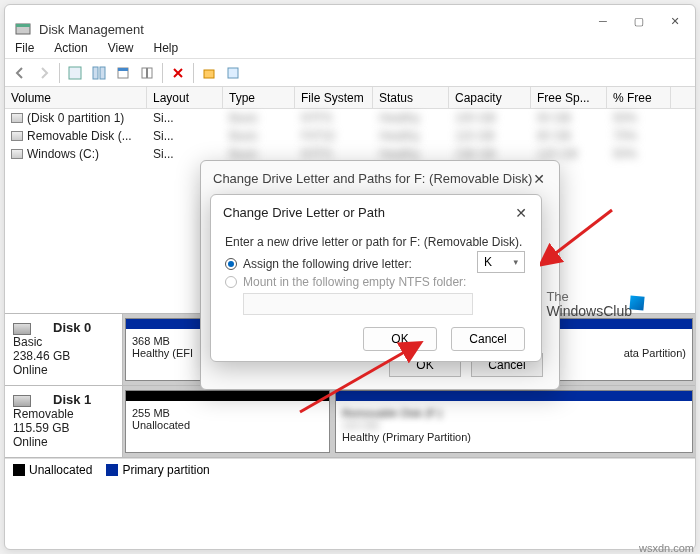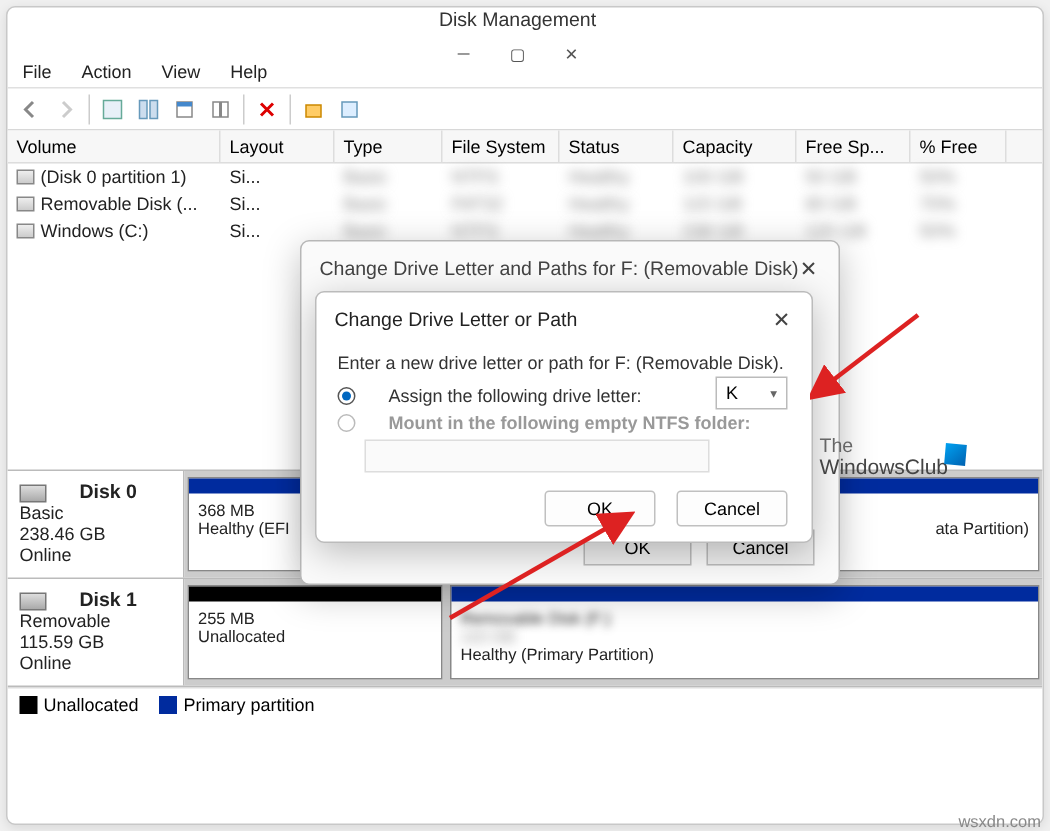--- a/index.html
+++ b/index.html
@@ -1,18 +1,18 @@
 <!DOCTYPE html>
 <html><head>
 <meta charset="utf-8">
 <style>
   * { box-sizing: border-box; font-family: 'Segoe UI', Tahoma, sans-serif; }
   body { margin: 0; background: #f0f0f0; width: 700px; height: 554px; overflow: hidden; position: relative; }
   .window { position: absolute; left: 4px; top: 4px; width: 692px; height: 546px; background: #fff; border: 1px solid #c8c8c8; border-radius: 6px; box-shadow: 0 2px 8px rgba(0,0,0,0.1); overflow: hidden; }
-  .titlebar { height: 32px; display: flex; align-items: center; padding: 0 20px 0 10px; font-size: 13px; color: #333; flex-direction: column; }
+  .titlebar { height: 32px; display: flex; align-items: flex-end; padding: 0 2px 0 10px; font-size: 13px; color: #333; }
   .titlebar .icon { width: 16px; height: 16px; margin-right: 8px; }
   .titlebar .title { flex: 1; }
   .winbtns { display: flex; }
   .winbtn { width: 36px; height: 32px; display: flex; align-items: center; justify-content: center; color: #555; font-size: 11px; }
   .menubar { height: 22px; display: flex; align-items: center; padding: 0 2px; font-size: 12px; color: #222; gap: 4px; border-bottom: 1px solid #e0e0e0; }
   .menubar span { padding: 0 8px; }
   .toolbar { height: 28px; display: flex; align-items: center; padding: 0 4px; border-bottom: 1px solid #d8d8d8; gap: 2px; }
   .tbtn { width: 22px; height: 22px; display: flex; align-items: center; justify-content: center; border: 1px solid transparent; }
   .tsep { width: 1px; height: 20px; background: #ccc; margin: 0 2px; }
   .listhdr { height: 22px; display: flex; background: #f7f7f7; border-bottom: 1px solid #ddd; font-size: 12px; }
@@ -47,25 +47,25 @@
   
   .dlg { position: absolute; background: #fff; border: 1px solid #bbb; border-radius: 6px; box-shadow: 0 6px 24px rgba(0,0,0,0.25); font-size: 12px; }
   .dlg .dtitle { height: 34px; display: flex; align-items: center; padding: 0 12px; color: #444; font-size: 13px; }
   .dlg .dclose { position: absolute; right: 8px; top: 6px; width: 24px; height: 24px; display:flex; align-items:center; justify-content:center; font-size:14px; color:#444; }
   .dlg1 { left: 200px; top: 160px; width: 360px; height: 230px; filter: brightness(0.98); }
   .dlg1 .dbtns { position: absolute; bottom: 12px; right: 16px; display: flex; gap: 10px; }
   .dbtn { width: 72px; height: 24px; background: #f3f3f3; border: 1px solid #c0c0c0; font-size: 12px; display:flex; align-items:center; justify-content:center; }
   .dlg2 { left: 210px; top: 194px; width: 332px; height: 168px; }
   .dlg2 .body { padding: 4px 14px 10px 14px; color: #333; }
   .dlg2 .instr { margin: 2px 0 8px 0; }
-  .radio { display: flex; align-items: center; gap: 22px; margin: 4px 0; }
+  .radio { display: flex; align-items: center; gap: 6px; margin: 4px 0; }
   .rdot { width: 12px; height: 12px; border: 1px solid #555; border-radius: 50%; display:flex; align-items:center; justify-content:center; }
   .rdot.sel::after { content:""; width:6px; height:6px; background:#0067c0; border-radius:50%; }
   .rdot.dis { border-color:#bbb; }
-  .rlabel.dis { color:#999;font-weight:bold; }
+  .rlabel.dis { color:#999; }
   .dlselect { position:absolute; right:16px; top:56px; width:48px; height:22px; border:1px solid #bbb; display:flex; align-items:center; justify-content:space-between; padding:0 6px; font-size:12px; background:#fff; }
   .ntfsbox { width: 230px; height: 22px; border: 1px solid #ddd; background:#fafafa; margin: 4px 0 0 18px; }
   .dlg2 .dbtns2 { position:absolute; bottom:10px; right:16px; display:flex; gap:14px; }
   .dbtn2 { width: 74px; height: 24px; border: 1px solid #c0c0c0; background:#fdfdfd; border-radius:3px; font-size:12px; display:flex; align-items:center; justify-content:center; }
   
   .arrow { position:absolute; pointer-events:none; }
   .watermark { position:absolute; right:68px; top:290px; font-size:13px; color:#666; font-family:Georgia,serif; text-align:left; line-height:1.1; }
   .watermark .club { font-size:14px; color:#444; }
   .wmicon { position:absolute; right:56px; top:296px; width:14px; height:14px; background: linear-gradient(135deg,#00a1f1,#0062b1); transform: rotate(5deg); }
   .footer { position:absolute; right:6px; bottom:0; font-size:11px; color:#888; }
@@ -223,21 +223,21 @@
       </div>
     </div>
     <div class="diskrow">
       <div class="diskinfo">
         <span class="diskicon"></span><b>Disk 1</b><br>
         <span>Removable</span><br>
         <span>115.59 GB</span><br>
         <span>Online</span>
       </div>
       <div class="diskparts">
-        <div class="part" style="width:170px">
+        <div class="part" style="width:205px">
           <div class="stripe stripe-black"></div>
           <div class="ptxt"><span>255 MB</span><br><span>Unallocated</span></div>
         </div>
         <div class="part" style="flex:1">
           <div class="stripe stripe-blue"></div>
           <div class="ptxt"><span style="filter:blur(3px)">Removable Disk (F:)</span><br><span class="blur">115 GB</span><br><span>Healthy (Primary Partition)</span></div>
         </div>
       </div>
     </div>
   </div>

